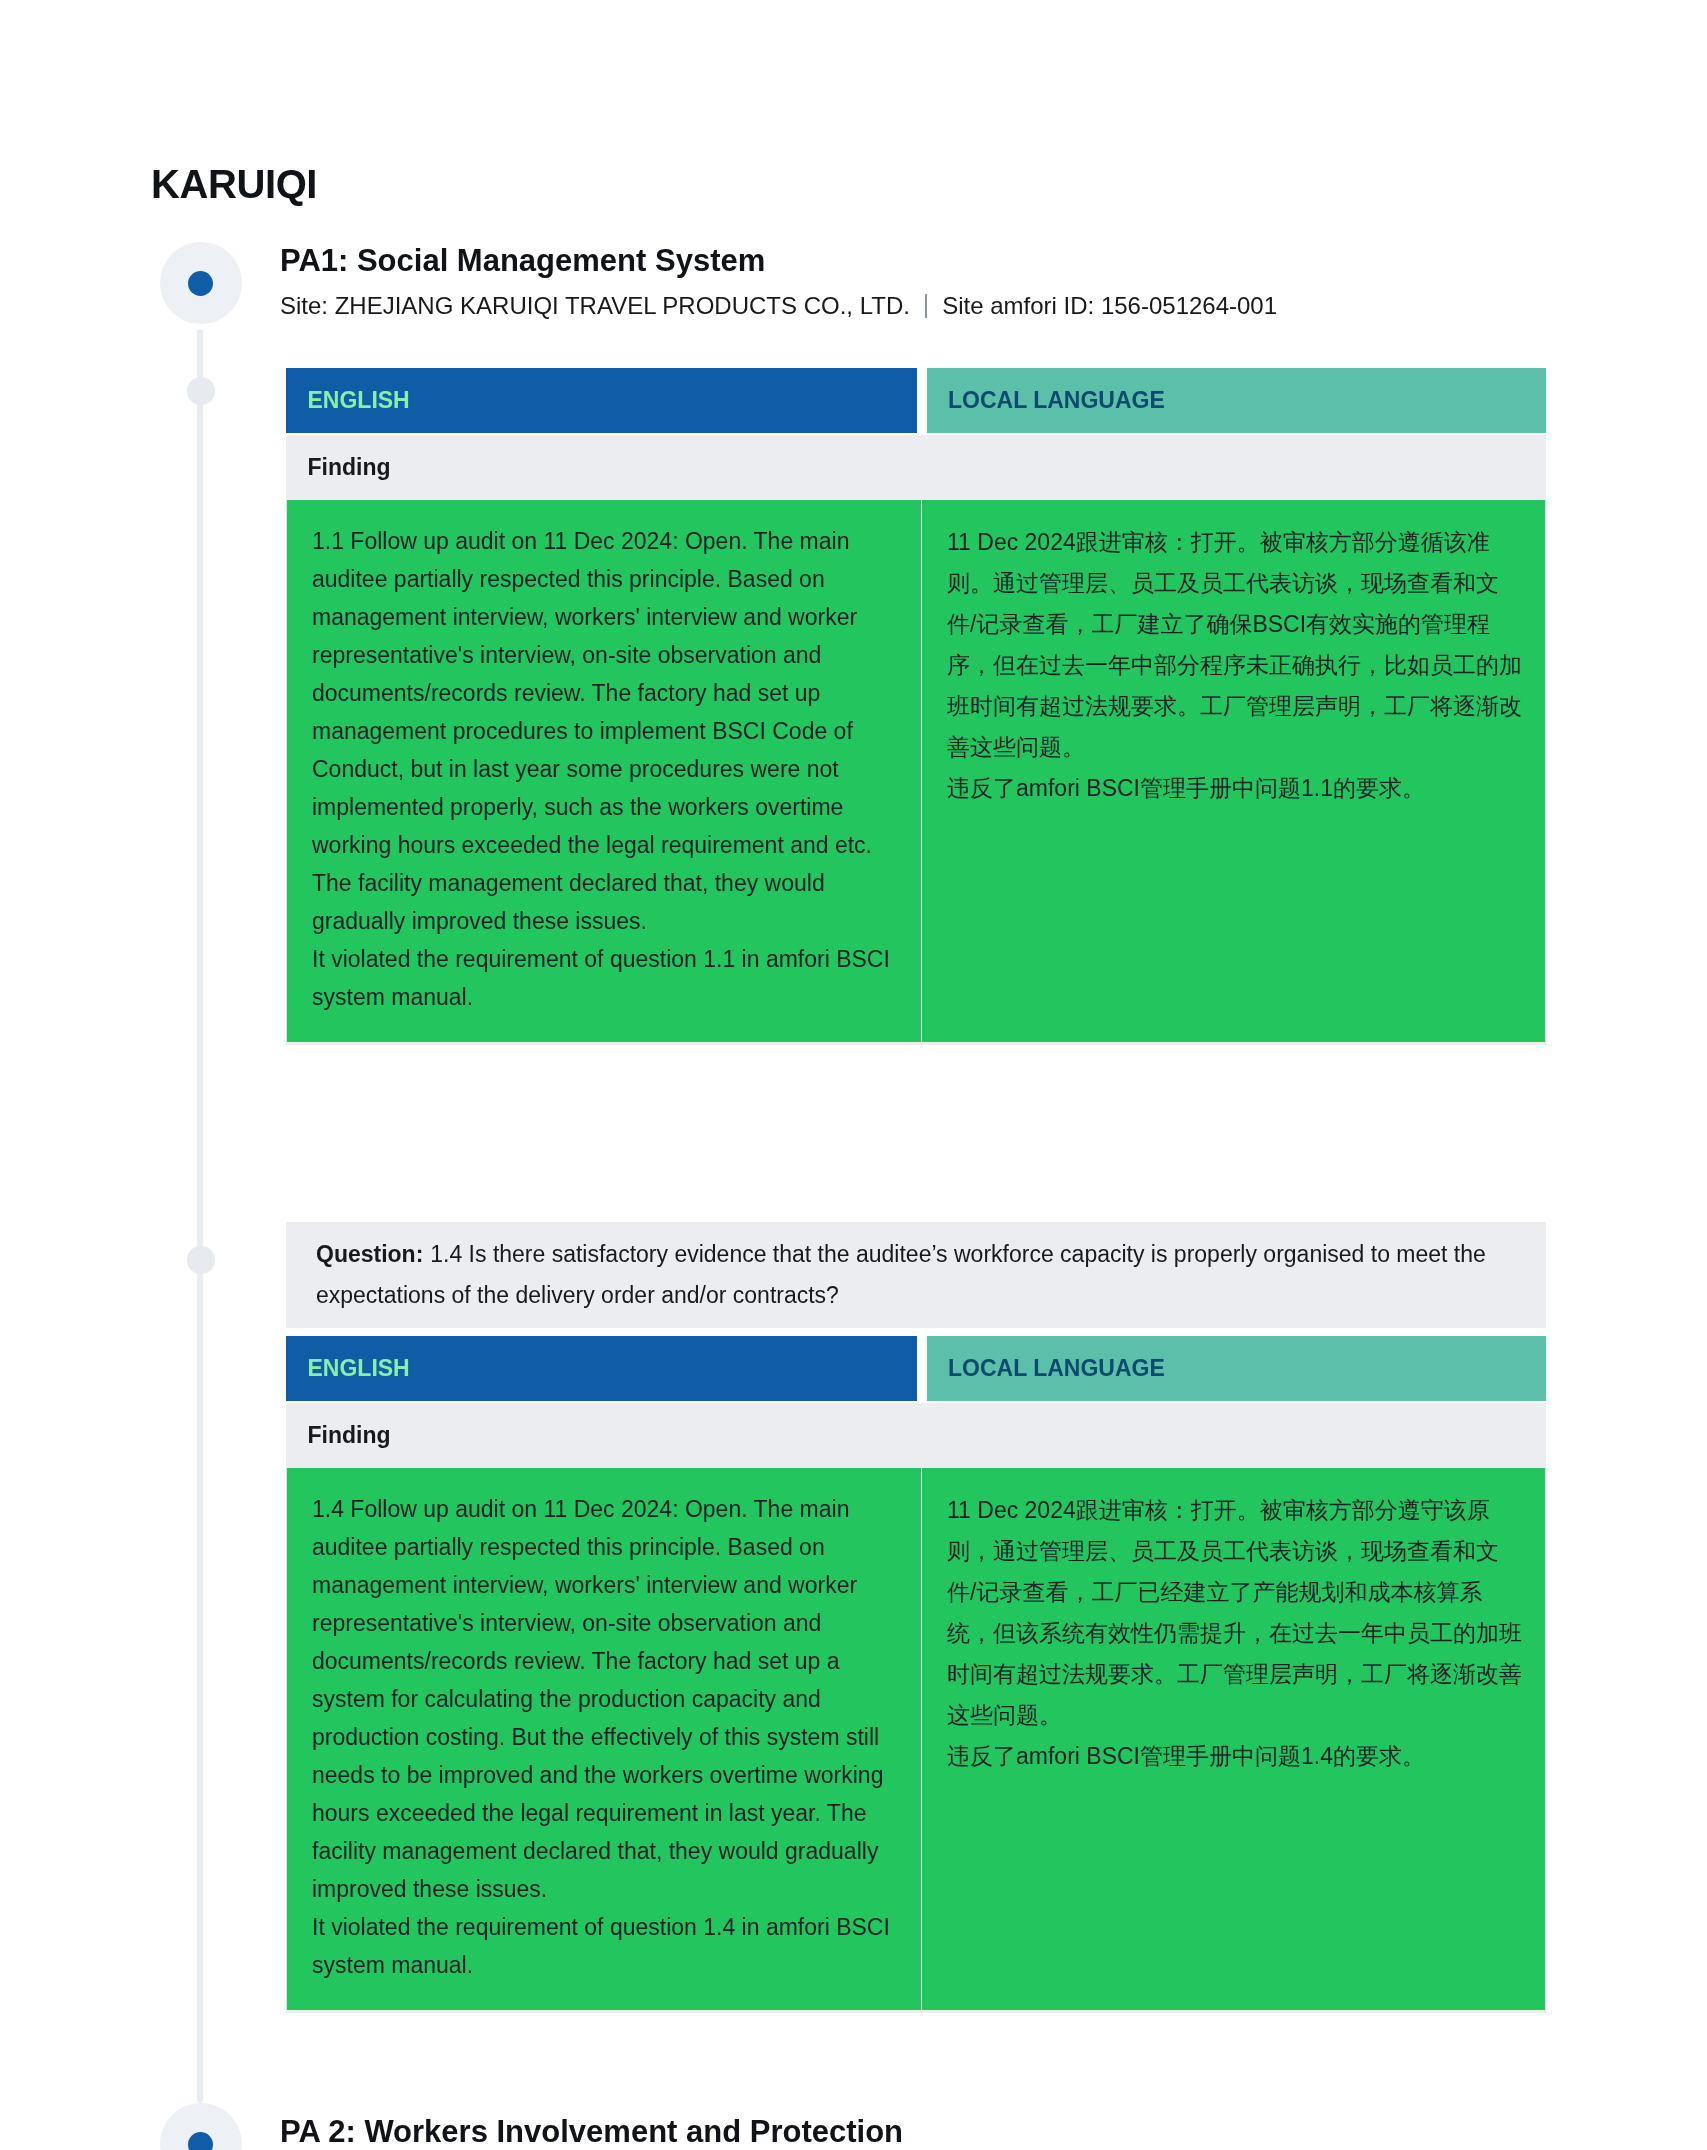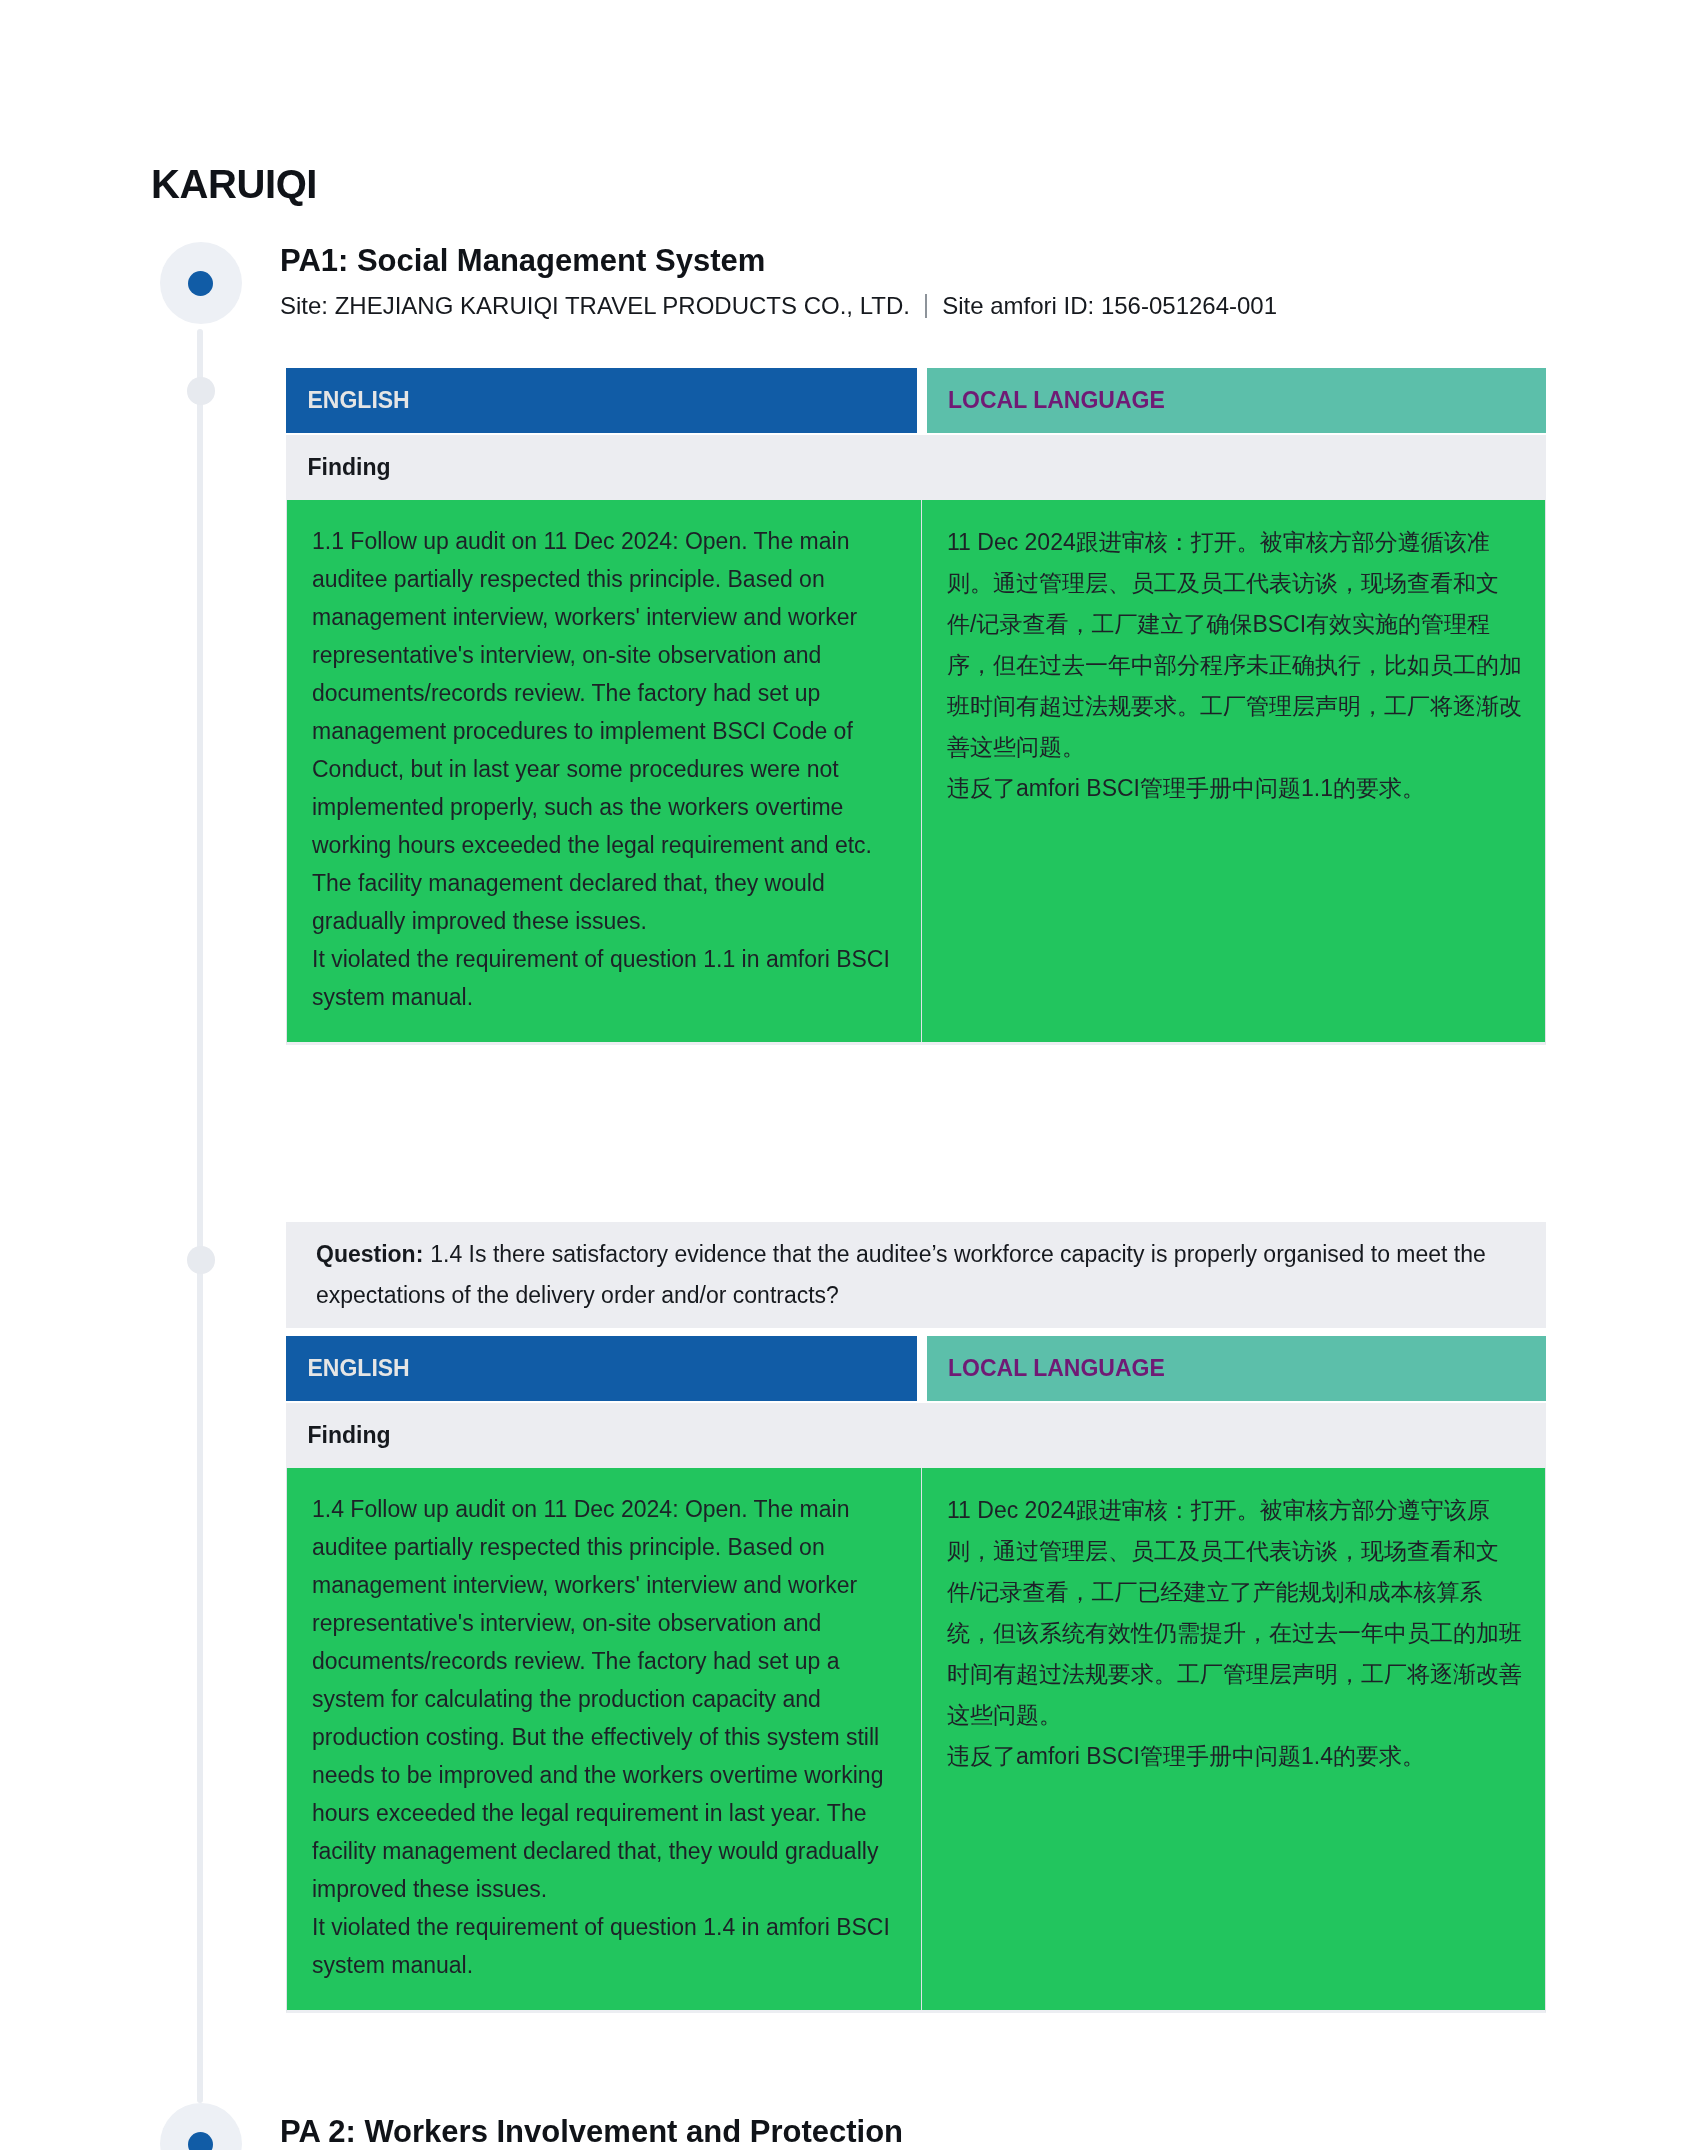--- a/index.html
+++ b/index.html
@@ -48,22 +48,22 @@
   
   .qgroup{position:absolute;left:286px;width:1260px;}
   #qgroup-1{top:360px;}
   #qgroup-2{top:1222px;}
   .question{background:var(--panel-gray);padding:12px 30px;font-size:23px;line-height:41px;color:var(--text-dark);}
   .q-label{font-weight:700;margin-right:6.9px;}
 
   .btable{margin-top:7.7px;}
   .thead{display:flex;gap:9.5px;margin-bottom:2.2px;}
   .th{height:65px;display:flex;align-items:center;padding:0 21.5px;font-size:23px;font-weight:700;}
-  .th-english{flex:0 0 631px;background:var(--accent-blue);color:#e5e5e5;text-align:right;}
-  .th-local{flex:1;background:var(--accent-teal);color:#701a75;text-align:center;}
+  .th-english{flex:0 0 631px;background:var(--accent-blue);color:#86efac;text-align:right;}
+  .th-local{flex:1;background:var(--accent-teal);color:#0c4a6e;text-align:center;}
   .finding-row{height:65px;background:var(--panel-gray);display:flex;align-items:center;
     padding:0 21.5px;font-size:23px;font-weight:700;color:var(--text-dark);}
   .crow{display:flex;background:#22c55e;
     border-left:1.7px solid var(--border-gray);border-right:1.7px solid var(--border-gray);
     border-bottom:3.4px solid #ECEEF2;}
   .cell{padding:22.4px 23px 26px 25px;font-size:23px;white-space:pre-line;color:#1D2127;}
   .cell-en{flex:0 0 634px;line-height:38px;}
   .cell-local{flex:1;border-left:1.7px solid var(--border-gray);line-height:41px;}
 </style>
 </head>

